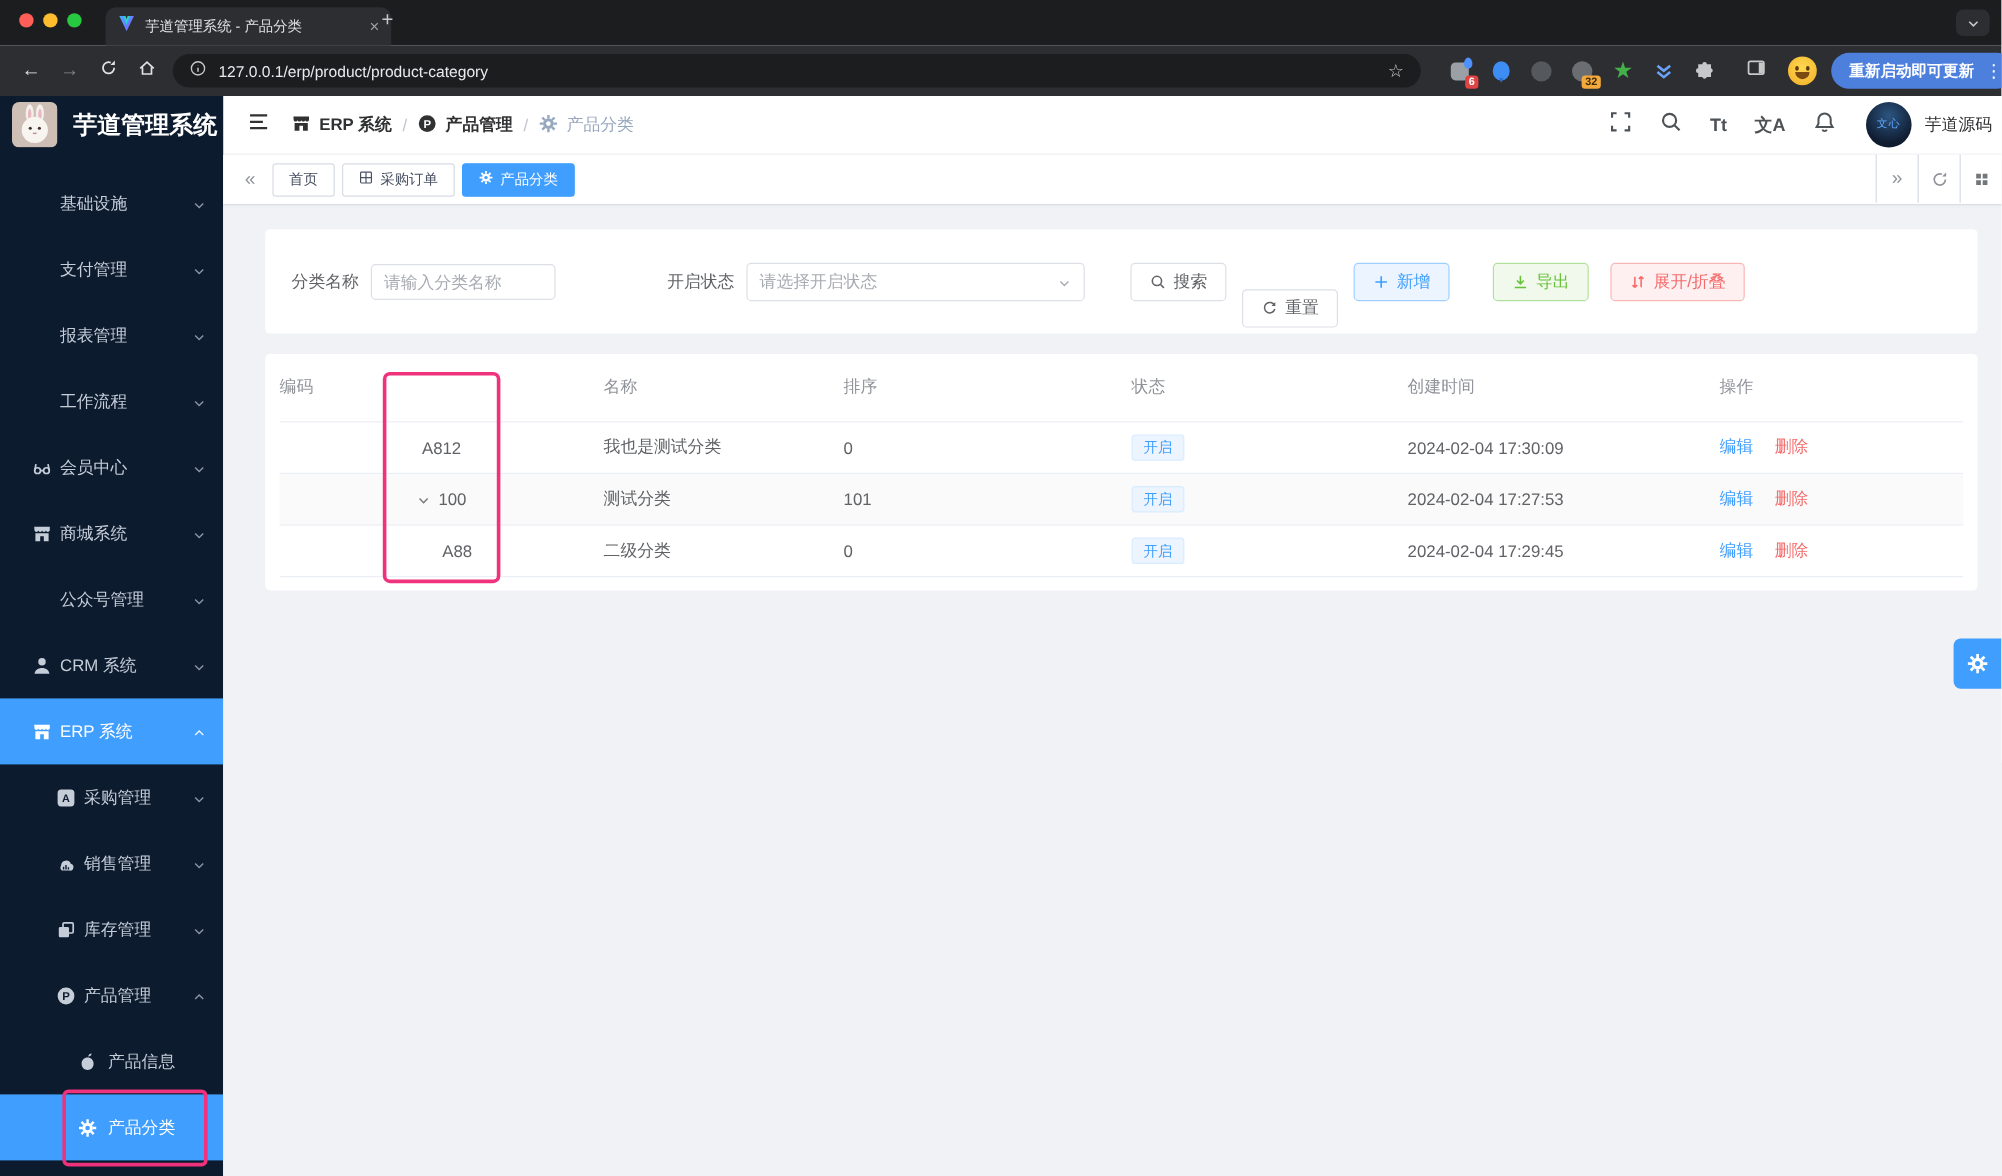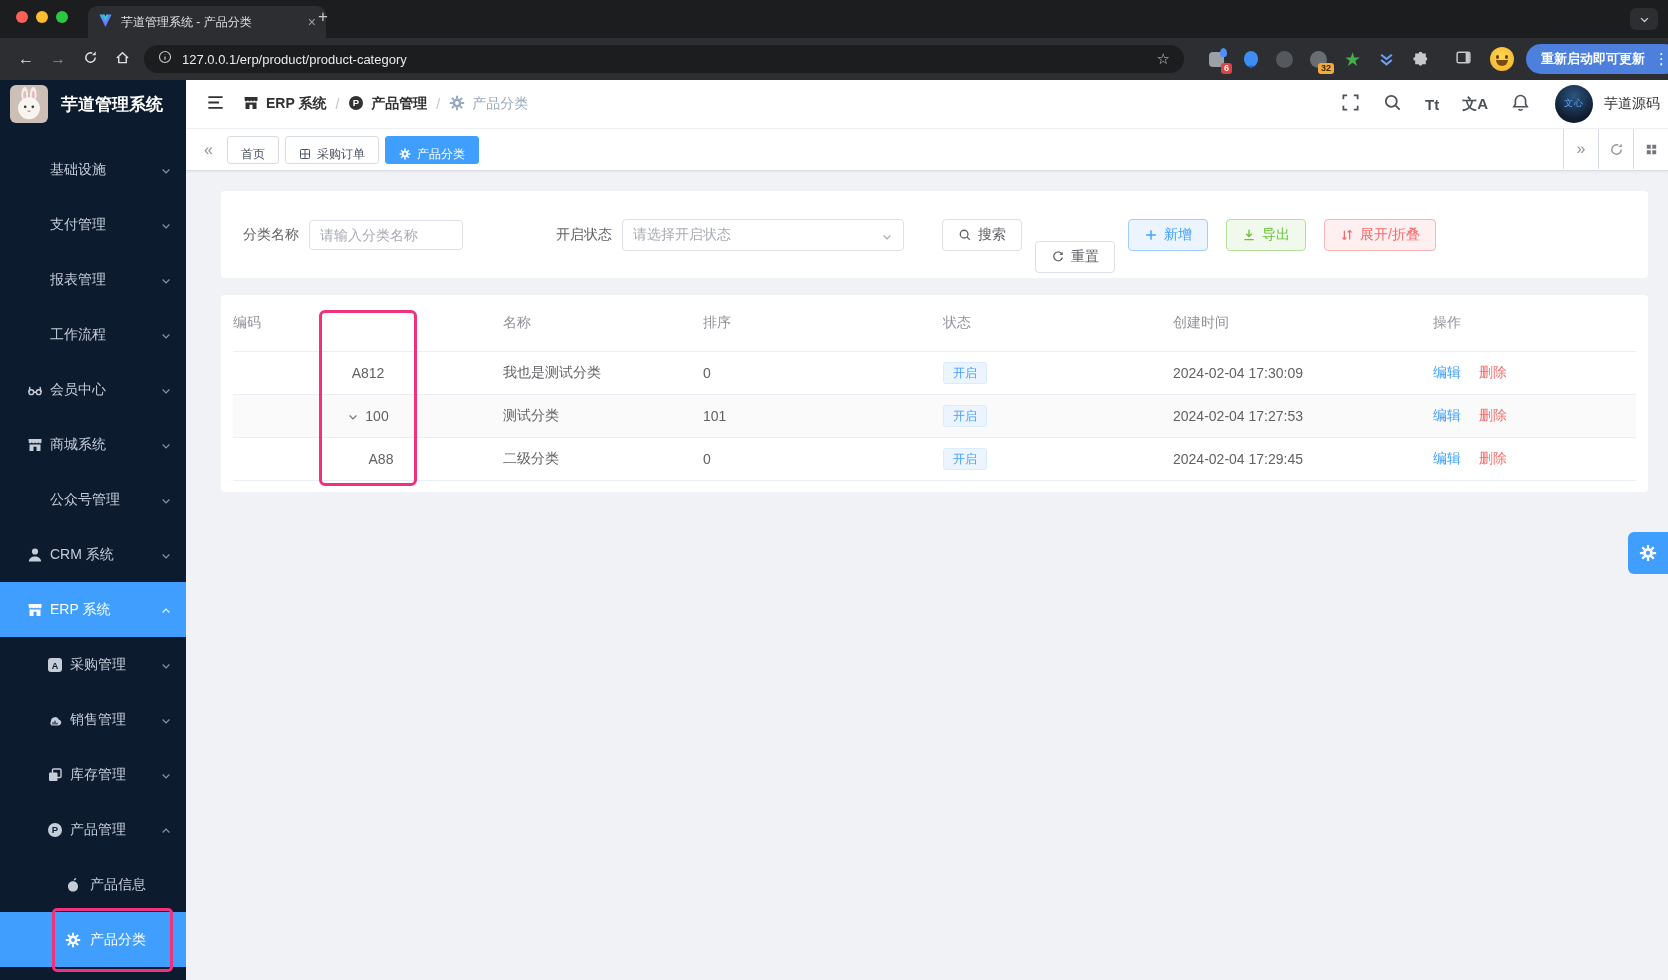--- a/index.html
+++ b/index.html
@@ -55,21 +55,21 @@
          border-radius:0 0 12px 12px;background:#7a4a12;}
   .update-pill{margin-left:12px;height:30px;background:#4d7fdd;border-radius:15px;color:#fff;
          display:flex;align-items:center;padding:0 10px 0 15px;font-size:13px;font-weight:bold;flex:none;}
   .g-kebab{margin-left:9px;font-weight:normal;font-size:15px;} .g-kebab::before{content:"⋮";}
 
   
   .app{position:absolute;top:80px;left:0;width:1668px;height:900px;display:flex;}
   .sidebar{width:186px;flex:none;background:#0d1b2e;position:relative;color:#c5cdd9;}
   .logo-row{height:48px;display:flex;align-items:center;padding-left:10px;gap:13px;}
   .logo-img{width:38px;height:38px;border-radius:6px;overflow:hidden;flex:none;}
-  .logo-title{color:#fff;font-size:17px;font-weight:bold;white-space:nowrap;}
+  .logo-title{color:#fff;font-size:20px;font-weight:bold;white-space:nowrap;}
   .menu{padding-top:14px;}
   .mi{height:55px;display:flex;align-items:center;position:relative;font-size:14px;cursor:pointer;}
   .mi .mic{position:absolute;left:27px;width:16px;height:16px;}
   .mi .mic svg{width:16px;height:16px;}
   .mi .lbl{position:absolute;left:50px;white-space:nowrap;}
   .mi.lv1 .mic{left:47px} .mi.lv1 .lbl{left:70px}
   .mi.lv2 .mic{left:65px} .mi.lv2 .lbl{left:90px}
   .mi .chev{position:absolute;right:14px;width:12px;height:12px;color:#8a93a3;}
   .mi.active{background:#409eff;color:#fff;--ic2:#409eff;}
   .mi.active .chev{color:#e8f2ff;}
@@ -93,21 +93,21 @@
   .hdr-avatar{width:38px;height:38px;border-radius:50%;margin-left:2px;flex:none;
       background:radial-gradient(circle at 50% 30%,#2c5580,#101c30 70%);
       display:flex;align-items:flex-start;justify-content:center;overflow:hidden;}
   .hdr-avatar span{font-size:9px;color:#62a8ff;margin-top:12px;letter-spacing:1px;}
   .hdr-name{font-size:14px;color:#303133;margin-left:-12px;}
 
   .tags-bar{height:41px;background:#fff;border-bottom:1px solid #d8dce5;box-shadow:0 1px 3px rgba(0,0,0,.06);
             display:flex;align-items:center;padding-left:18px;position:relative;z-index:2;}
   .g-chevL{color:#909399;font-size:16px;margin-right:14px;} .g-chevL::before{content:"«";}
   .tagchip{height:26px;border:1px solid #d8dce5;border-radius:3px;background:#fff;display:flex;
-           align-items:flex-end;gap:6px;padding:0 13px;font-size:12px;color:#495060;margin-right:6px;cursor:pointer;}
+           align-items:center;gap:6px;padding:0 13px;font-size:12px;color:#495060;margin-right:6px;cursor:pointer;}
   .tagchip .mic svg{width:12px;height:12px;}
   .tagchip.active{background:#409eff;border-color:#409eff;color:#fff;--ic2:#409eff;}
   .tags-right{position:absolute;right:0;top:0;height:40px;display:flex;background:#fff;}
   .tr-cell{width:34px;border-left:1px solid #d8dce5;display:flex;align-items:center;justify-content:center;
            color:#909399;cursor:pointer;}
   .g-chevR::before{content:"»";font-size:16px;}
   .tr-cell svg{width:15px;height:15px;}
 
   
   .content{flex:1;background:#f0f2f5;padding:20px 20px 0 35px;position:relative;overflow:hidden;}
@@ -119,21 +119,21 @@
   .f-label.second{margin-left:93px;}
   .f-select{width:260px;height:30px;border:1px solid #dcdfe6;border-radius:4px;margin-left:10px;
             display:flex;align-items:center;justify-content:space-between;padding:0 10px;cursor:pointer;background:#fff;}
   .f-select .ph{font-size:14px;color:#a8abb2;}
   .f-select .chev{width:12px;height:12px;color:#a8abb2;}
   .btn{height:32px;border-radius:4px;display:flex;align-items:center;gap:6px;padding:0 15px;
        font-size:14px;cursor:pointer;border:1px solid #dcdfe6;background:#fff;color:#606266;white-space:nowrap;}
   .btn svg{width:14px;height:14px;}
   .btn.search{margin-left:38px;} .btn.reset{margin-left:13px;margin-top:44px;}
   .btn.add{margin-left:13px;background:#ecf5ff;border-color:#a0cfff;color:#409eff;}
-  .btn.export{margin-left:18px;background:#f0f9eb;border-color:#b3e19d;color:#67c23a;}
+  .btn.export{margin-left:36px;background:#f0f9eb;border-color:#b3e19d;color:#67c23a;}
   .btn.toggle{margin-left:18px;background:#fef0f0;border-color:#fab6b6;color:#f56c6c;}
 
   .table-card{margin-top:17px;height:197px;background:#fff;border-radius:4px;padding:0 12px;position:relative;}
   .t-head,.t-row{display:grid;grid-template-columns:270px 200px 240px 230px 260px 1fr;align-items:center;}
   .t-head{height:56px;border-bottom:1px solid #ebeef5;color:#909399;font-size:14px;}
   .t-row{height:42px;border-bottom:1px solid #ebeef5;color:#606266;font-size:14px;}
   .t-row.striped{background:#fafafa;}
   .t-row:last-child{border-bottom:1px solid #ebeef5;}
   .tc{text-align:left;}
   .code-cell{display:flex;align-items:center;justify-content:center;gap:6px;}

